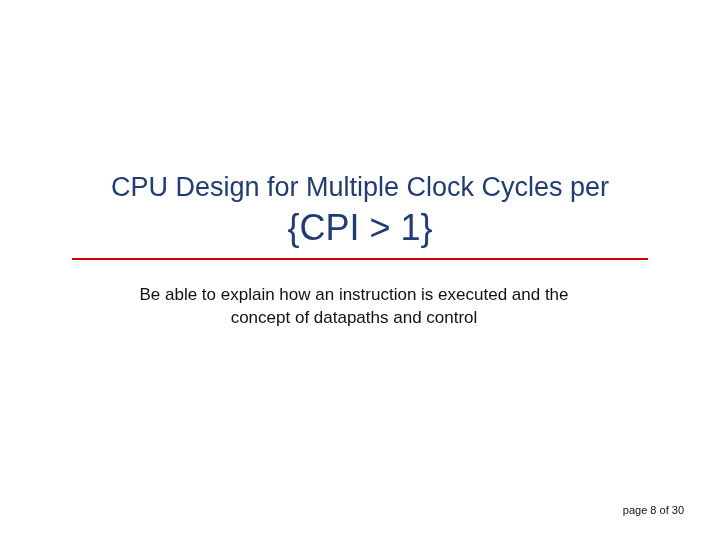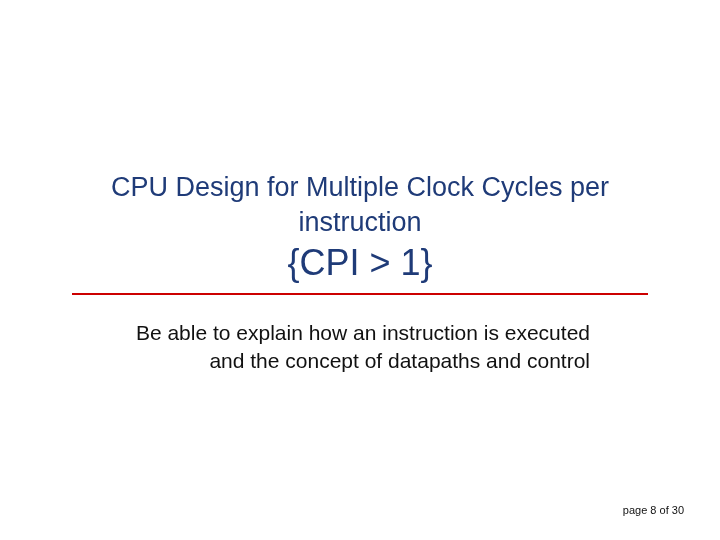--- a/index.html
+++ b/index.html
@@ -38,37 +38,36 @@
     line-height: 1.3;
   }
   .underline {
     margin: 6px 72px 0 72px;
     height: 2px;
     background: #cc0000;
   }
   .body-text {
     margin: 24px 130px 0 118px;
     color: #111111;
-    font-size: 21px;
+    font-size: 17px;
     line-height: 1.35;
-    text-align: right;
+    text-align: center;
   }
   .footer {
     position: absolute;
     right: 36px;
     bottom: 24px;
     font-size: 11px;
     color: #111111;
   }
 </style>
 </head>
 <body>
 
 <div class="slide">
   <div class="title-block">
     <div class="title-line">CPU Design for Multiple Clock Cycles per</div>
-    <div class="title-line2">instruction</div>
     <div class="title-line3">{CPI &gt; 1}</div>
   </div>
   <div class="underline"></div>
   <div class="body-text">Be able to explain how an instruction is executed and the concept of datapaths and control</div>
   <div class="footer">page 8 of 30</div>
 </div>
 
 </body></html>

